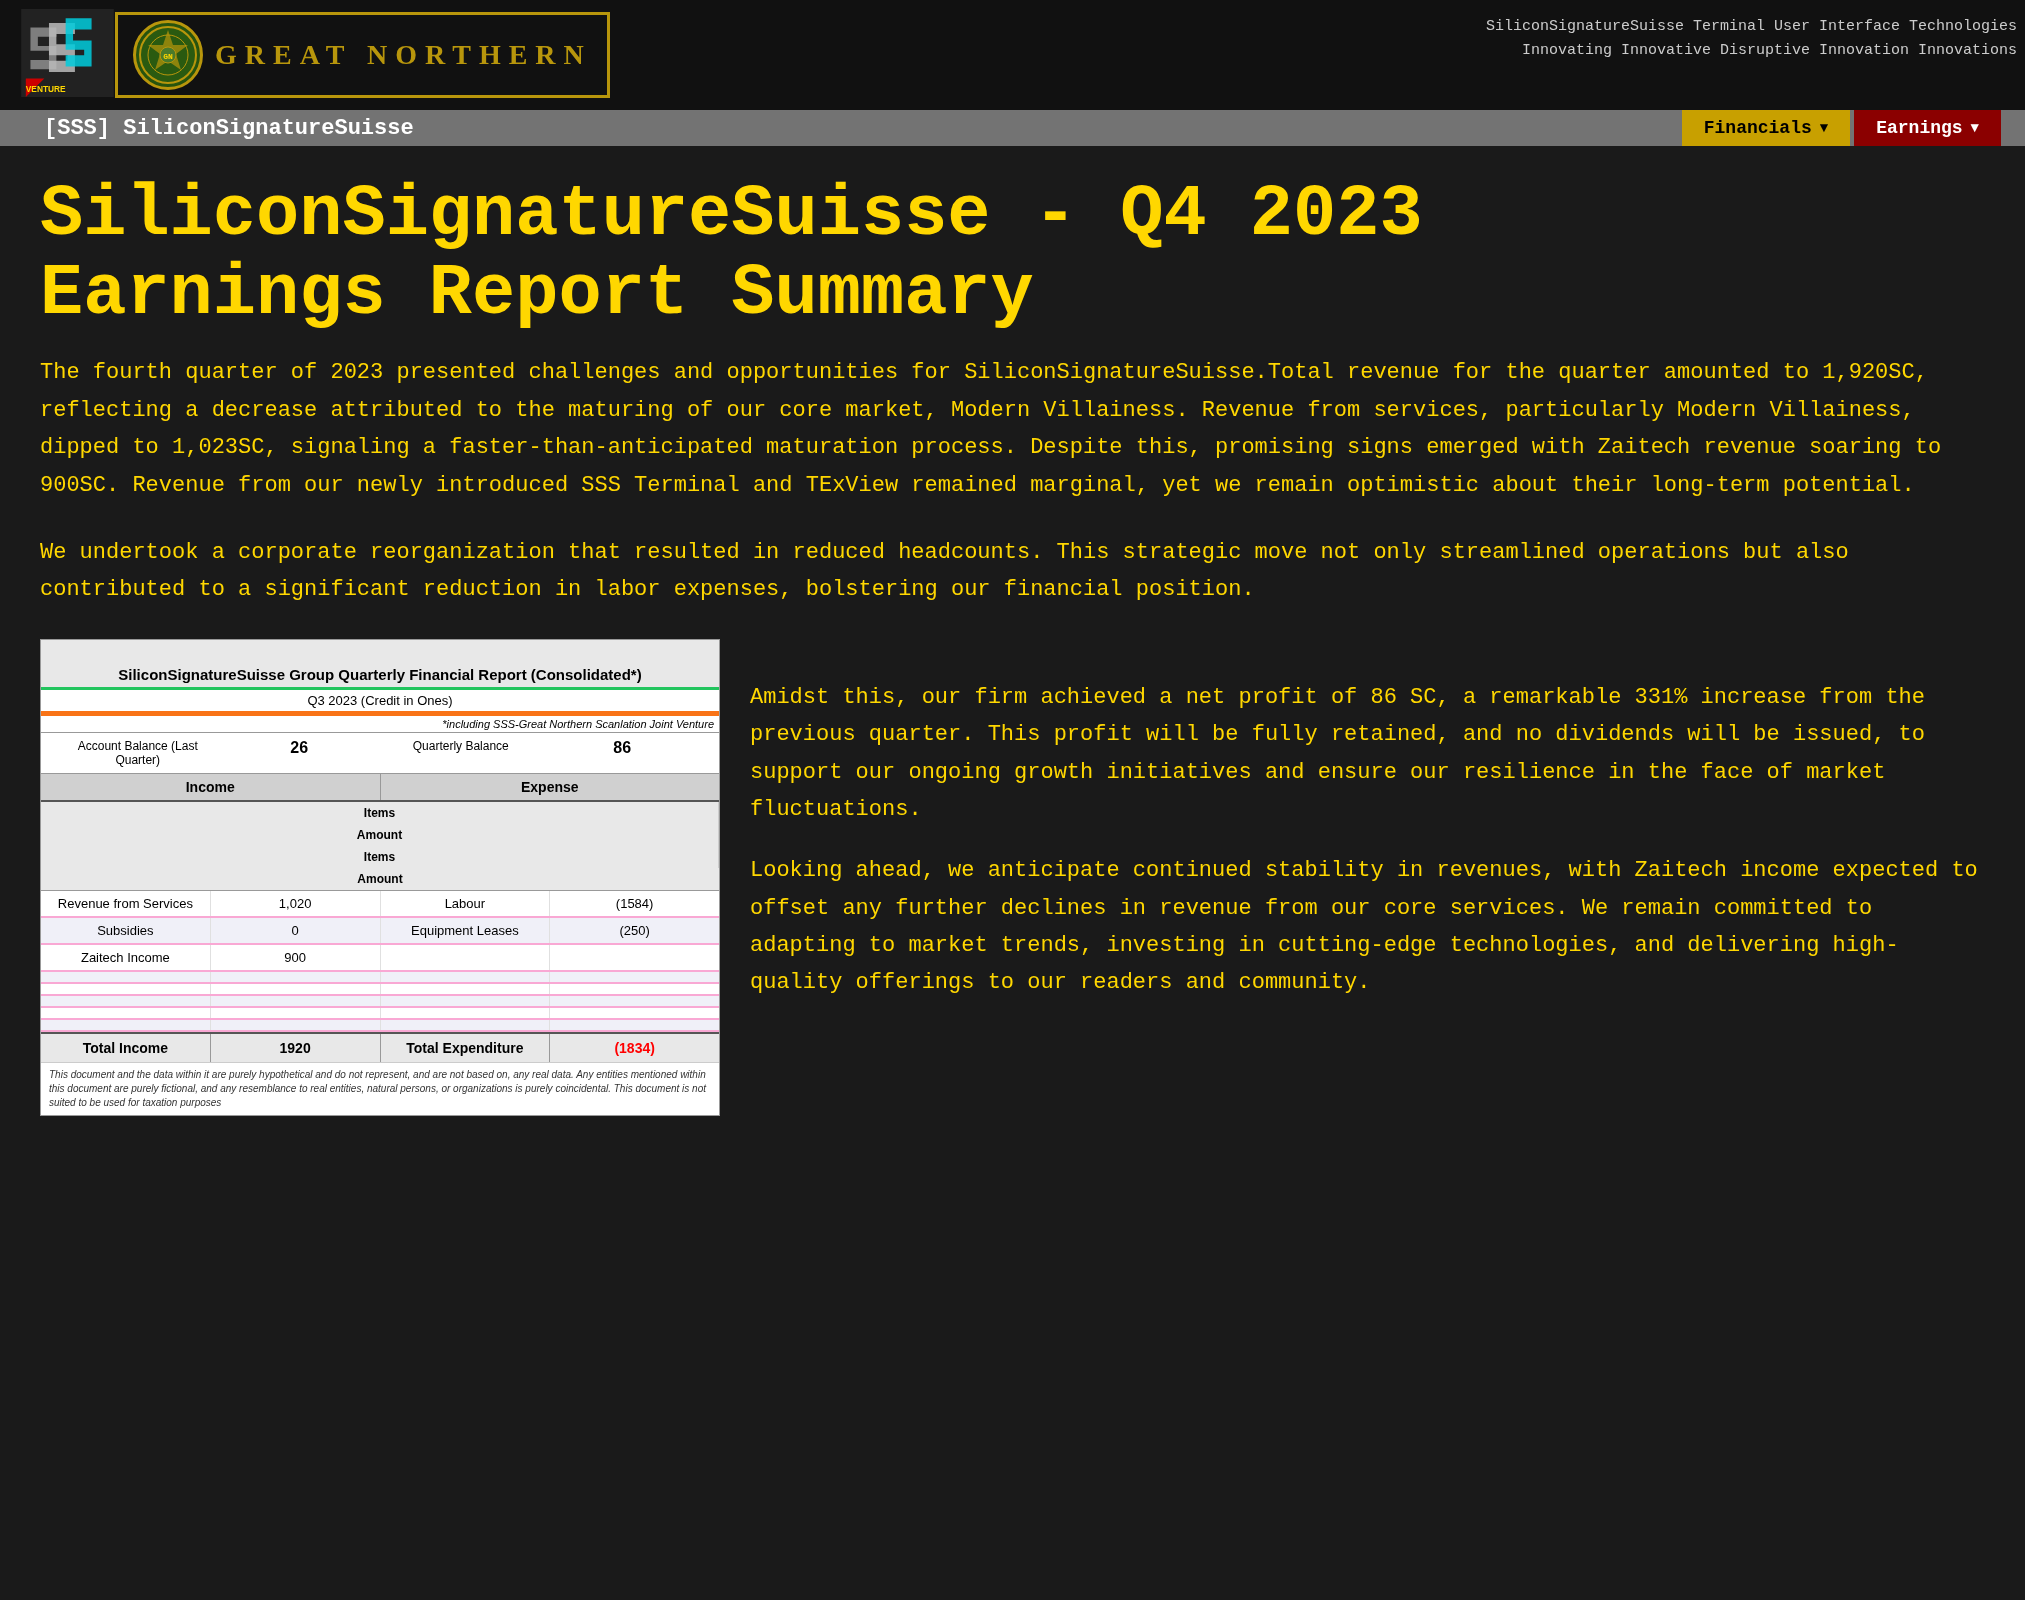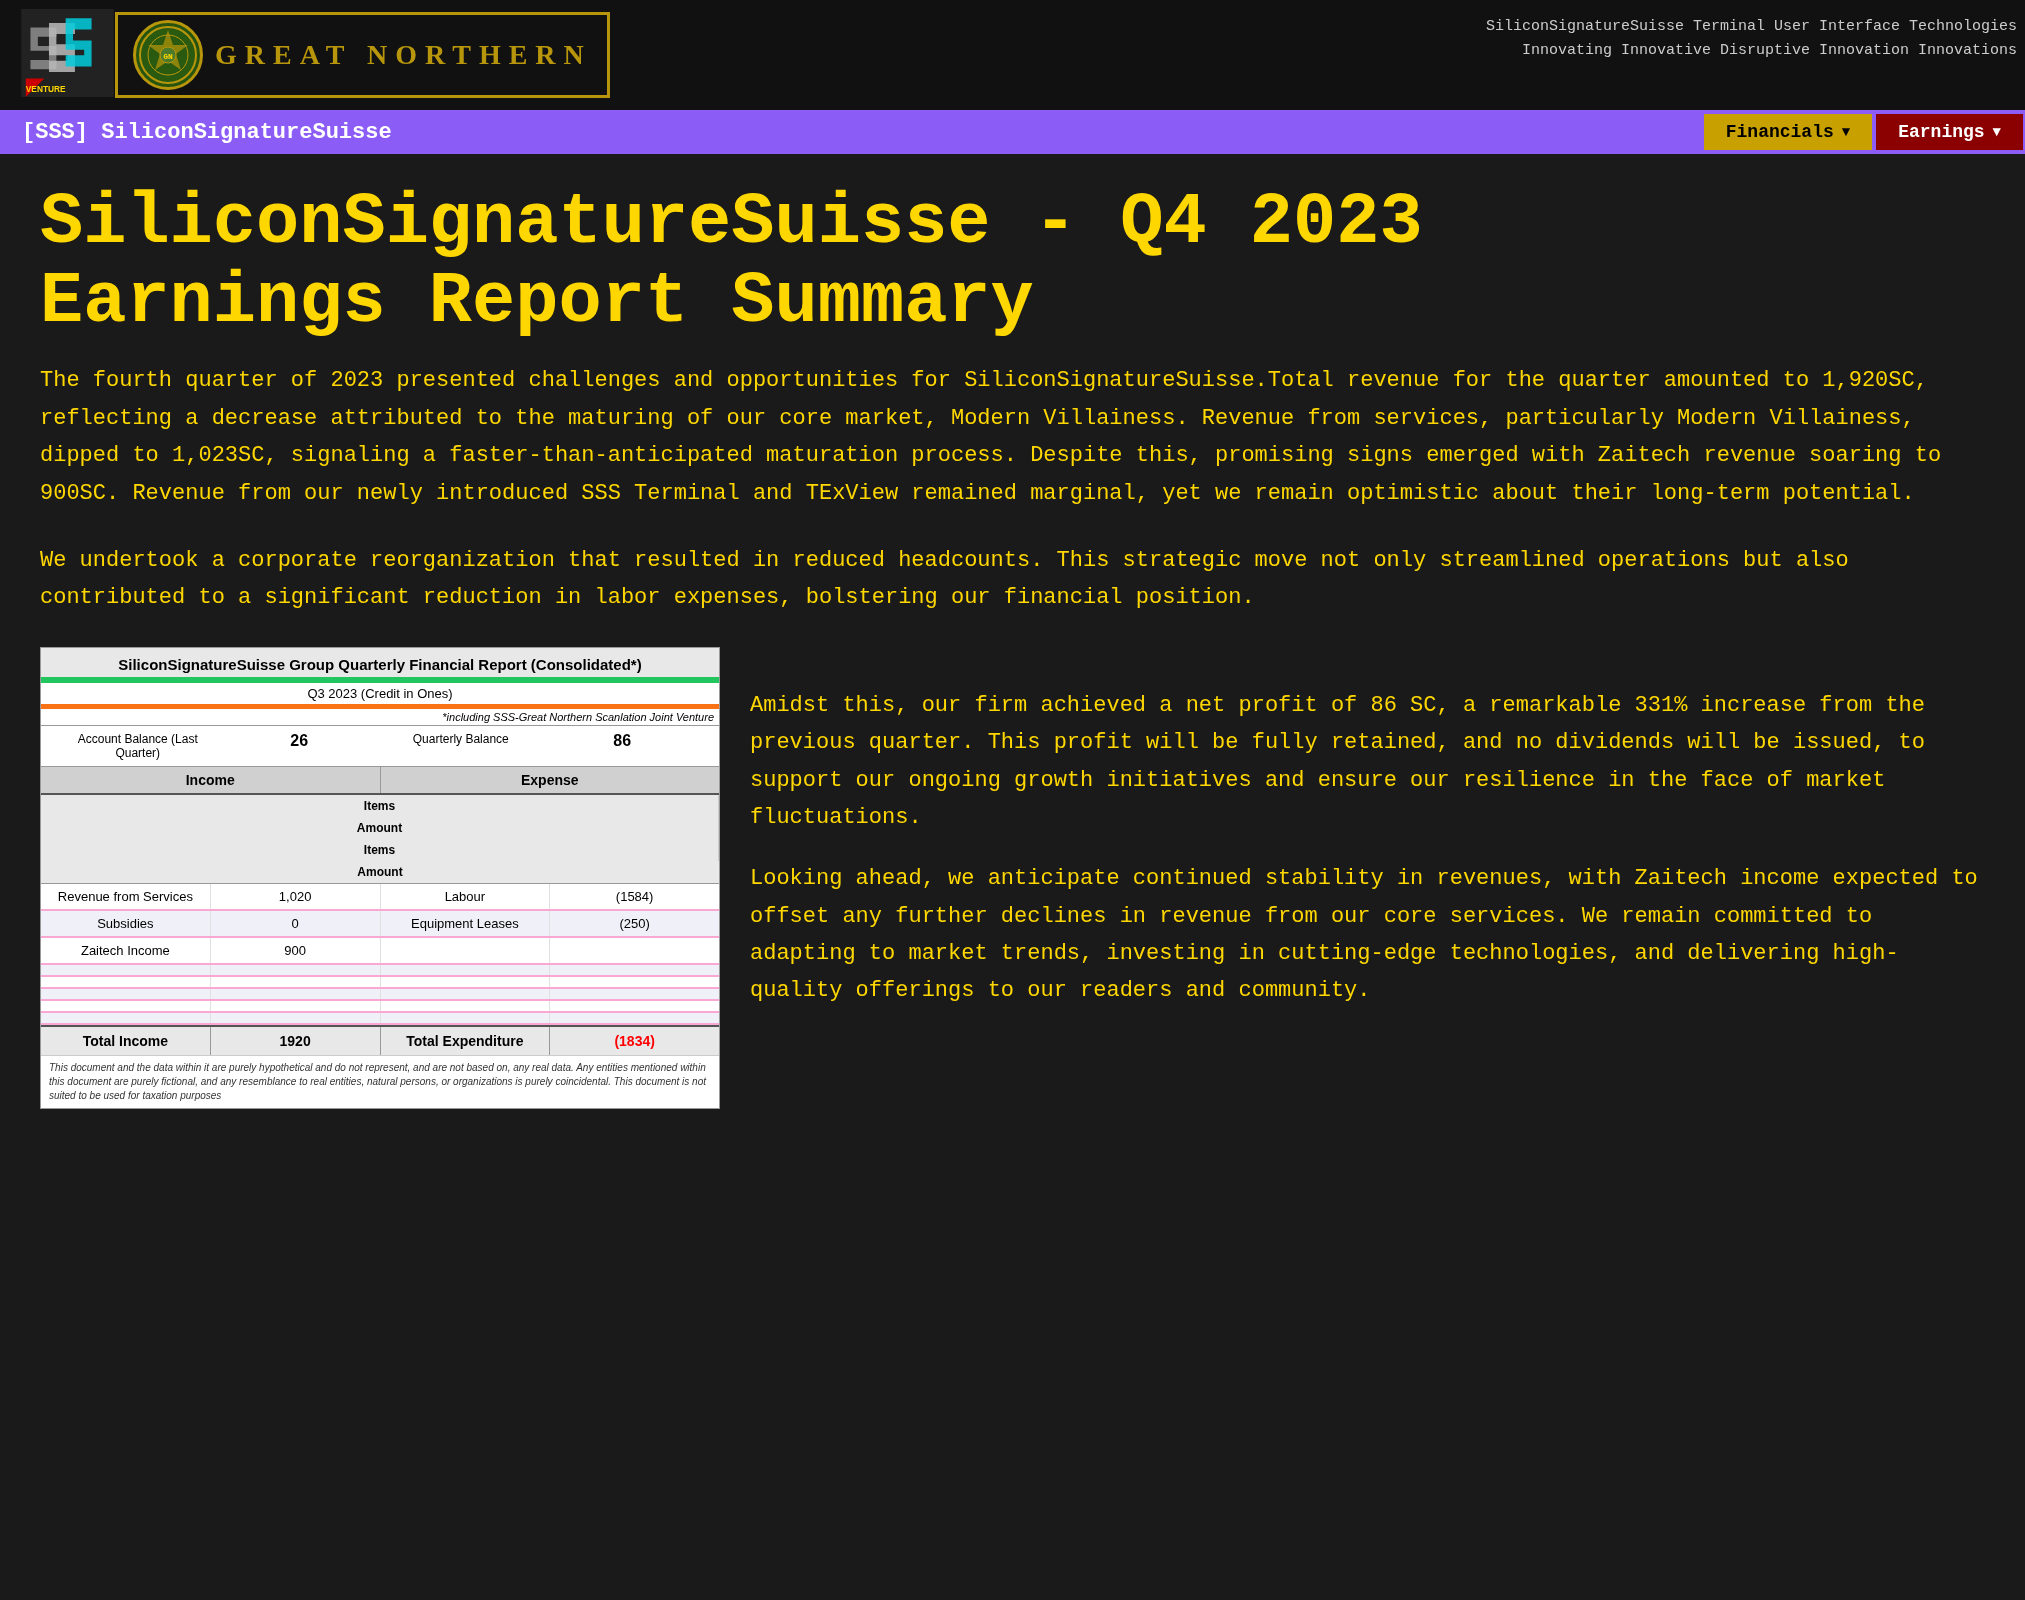--- a/index.html
+++ b/index.html
@@ -51,25 +51,25 @@
       right: 8px;
       top: 15px;
       text-align: right;
       color: #ccc;
       font-size: 15px;
       line-height: 1.6;
     }
 
     
     .navbar {
-      background-color: #8b5cf6;
+      background-color: #737373;
       display: flex;
       align-items: center;
-      height: 44px;
-      padding: 0 2px;
+      height: 36px;
+      padding: 0 24px;
     }
     .navbar-brand {
       color: #ffffff;
       font-size: 22px;
       font-weight: bold;
       padding: 0 20px;
       flex: 1;
     }
     .navbar-right {
       display: flex;
@@ -141,22 +141,22 @@
       color: #000;
       font-family: Arial, sans-serif;
       font-size: 13px;
       border: 1px solid #999;
     }
     .ft-title {
       background: #e8e8e8;
       text-align: center;
       font-weight: bold;
       font-size: 15px;
-      padding: 8px 5px 4px;
-      border-bottom: 6px solid #22c55e;
+      padding: 26px 5px 4px;
+      border-bottom: 3px solid #22c55e;
     }
     .ft-subtitle {
       text-align: center;
       font-size: 13px;
       padding: 3px;
       border-bottom: 5px solid #f97316;
     }
     .ft-note {
       text-align: right;
       font-size: 11px;

